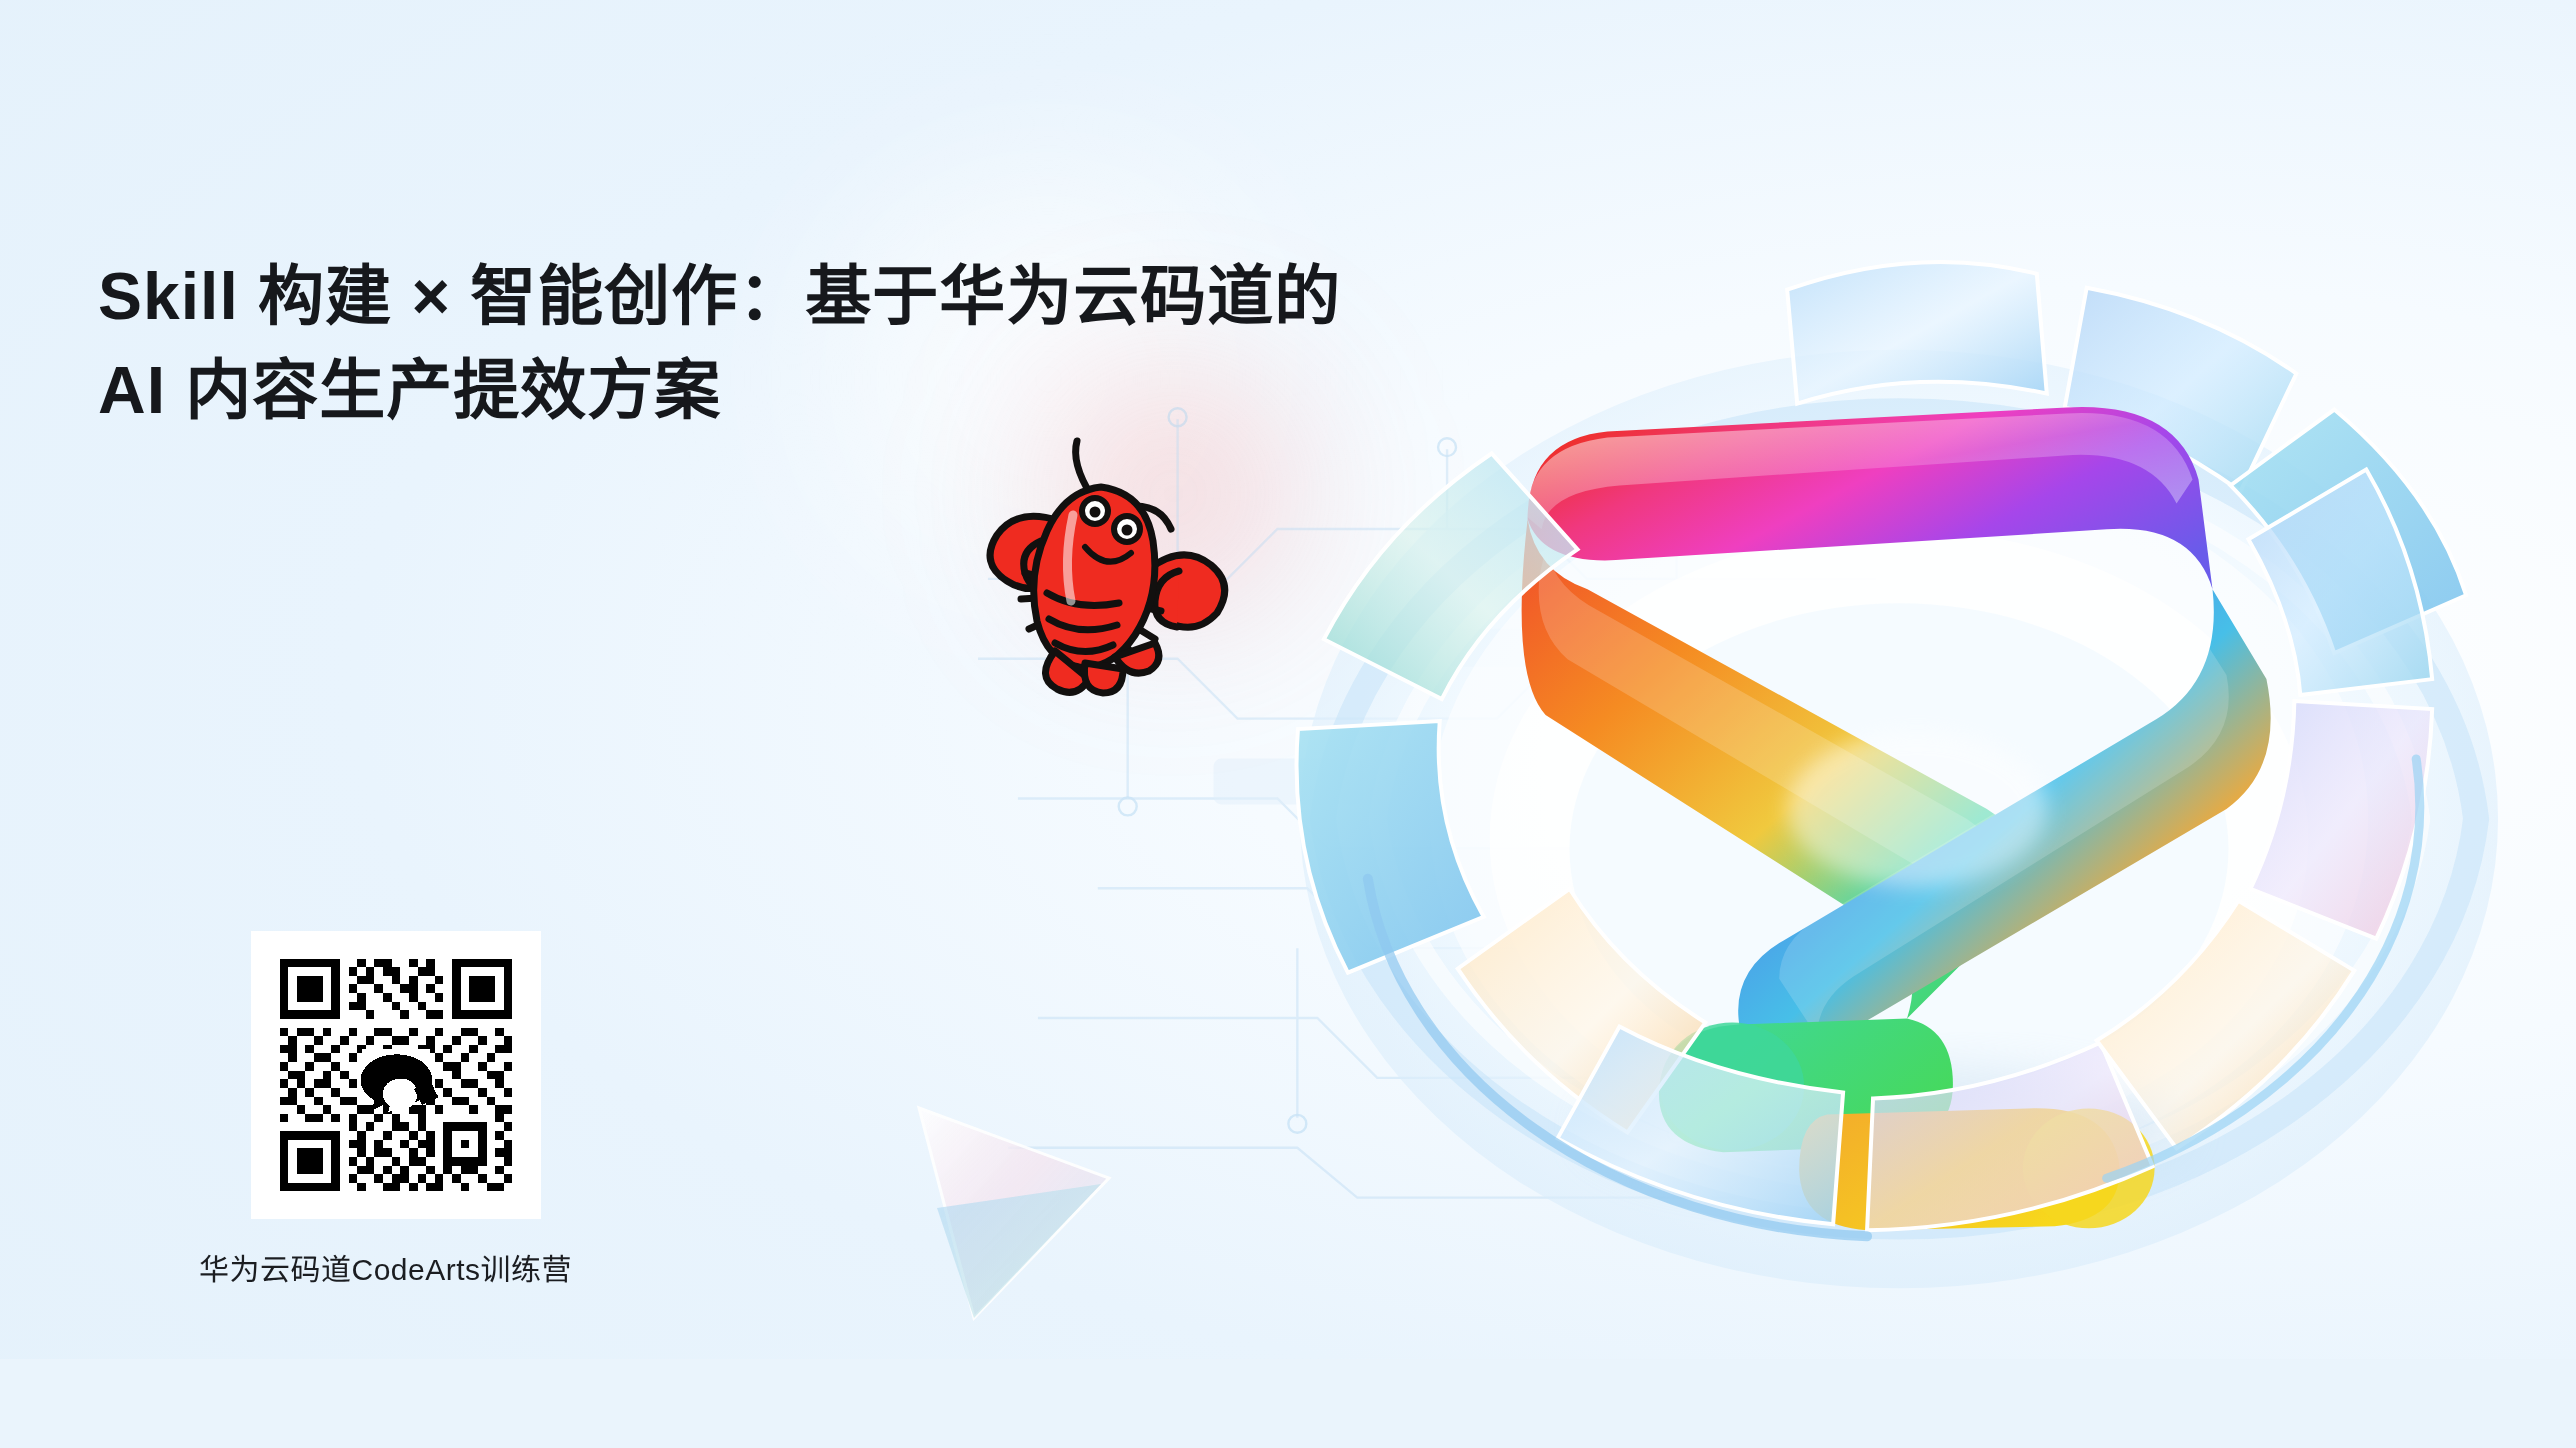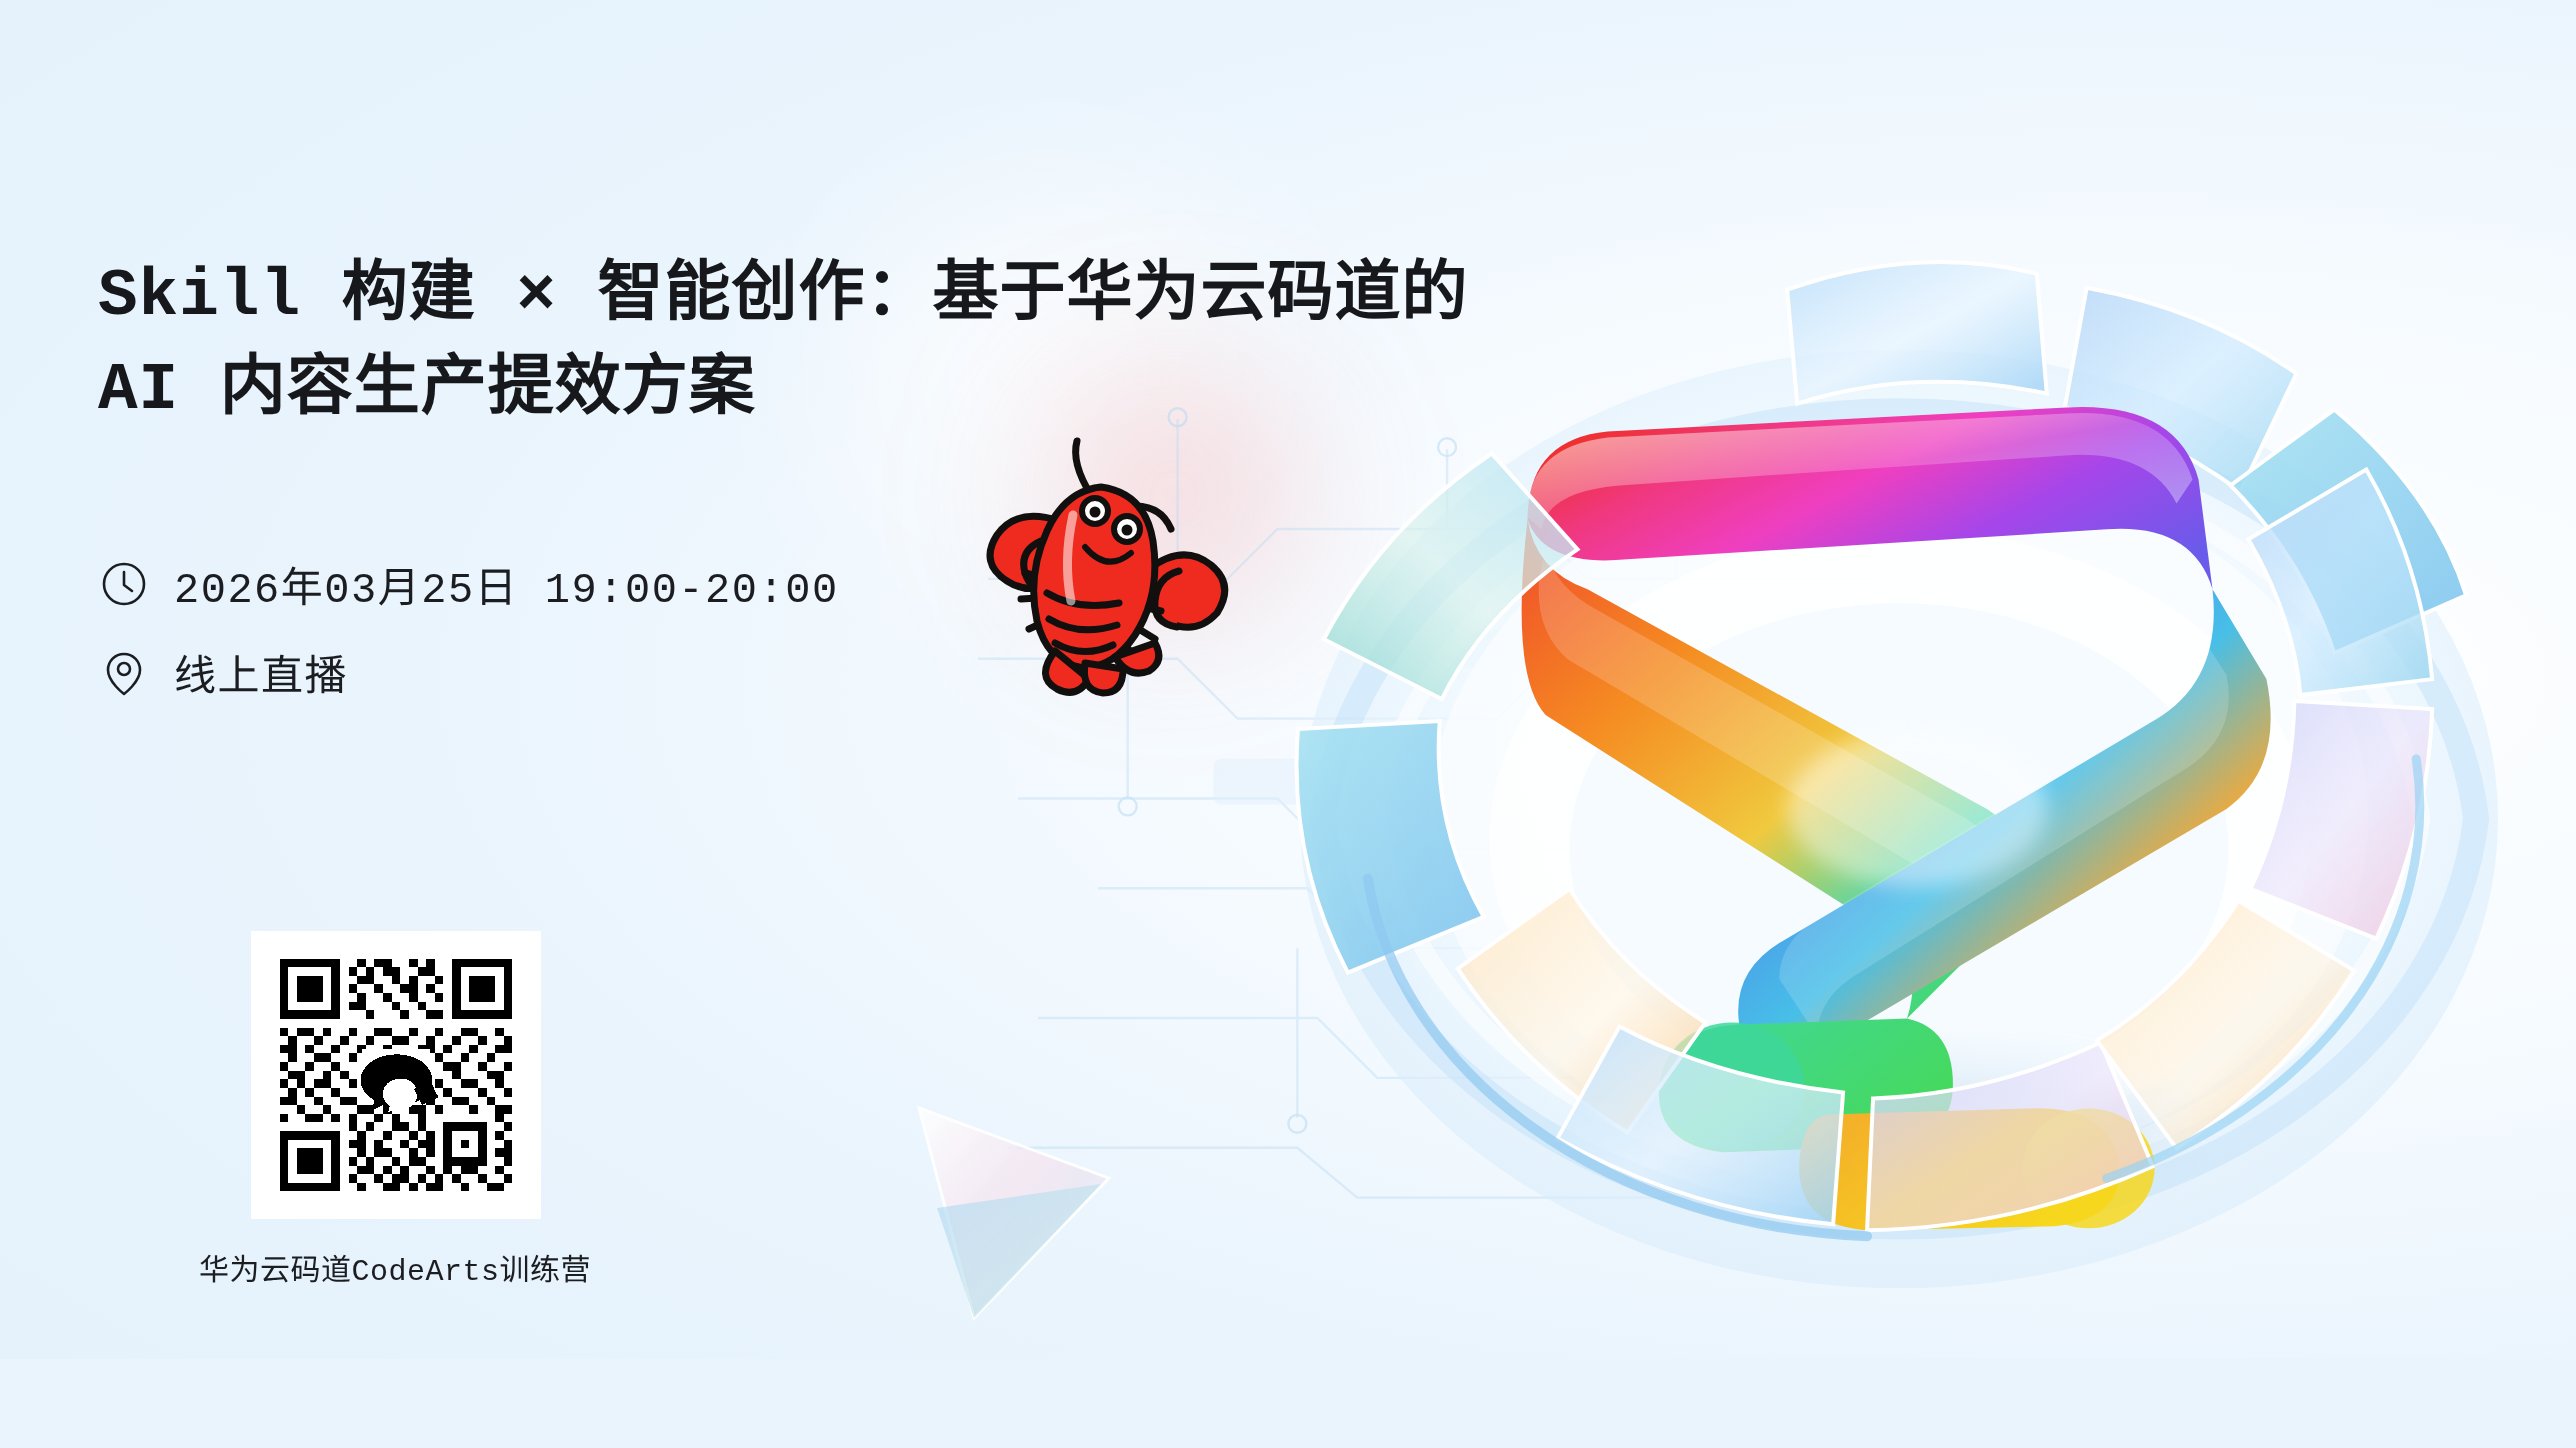--- a/index.html
+++ b/index.html
@@ -7,21 +7,20 @@
   body{
     width:2576px;height:1449px;overflow:hidden;
     font-family:"Liberation Sans","DejaVu Sans",sans-serif;
     background:#eaf4fc;
   }
   .banner{
     position:relative;width:2576px;height:1359px;overflow:hidden;
     background:
       radial-gradient(110% 90% at 82% 50%, #ffffff 0%, #f6fbff 32%, #e9f4fd 62%, #e4f1fb 100%),
       linear-gradient(135deg,#e8f4fd 0%,#eaf5fd 40%,#f2f9ff 70%,#e9f3fc 100%);
-    font-family: Liberation Mono, monospace;
   }
 
   
   .bg-layer{position:absolute;inset:0;pointer-events:none;}
   .circuit{position:absolute;left:978px;top:329px;width:998px;height:899px;opacity:.55;}
   .soft-blob{position:absolute;border-radius:50%;filter:blur(70px);}
   .blob-red{left:959px;top:329px;width:429px;height:329px;
     background:radial-gradient(circle,rgba(236,120,120,.33) 0%,rgba(236,130,130,0) 70%);}
   .blob-white{left:699px;top:120px;width:699px;height:519px;
     background:radial-gradient(circle,rgba(255,255,255,.85) 0%,rgba(255,255,255,0) 70%);}
@@ -301,43 +300,20 @@
       <path d="M112 118 q22 26 46 6" fill="none" stroke="#12100f" stroke-width="6" stroke-linecap="round"></path>
 
       <path d="M100 86 q-10 46 -2 86" fill="none" stroke="#ffffff" stroke-width="9" stroke-linecap="round" opacity=".55"></path>
     </svg>
   </div>
 
   <div class="content">
     <h1 class="title">Skill 构建 × 智能创作：基于华为云码道的</h1>
     <h1 class="title">AI 内容生产提效方案</h1>
 
-    <div class="meta">
-
-      <div class="meta-row">
-        <span class="meta-ico">
-          <svg width="50" height="50" viewBox="0 0 50 50" fill="none">
-            <circle cx="25" cy="25" r="20" stroke="#1b1d21" stroke-width="2.6"></circle>
-            <path d="M25 13 V26 L33 32" stroke="#1b1d21" stroke-width="2.6" stroke-linecap="round" stroke-linejoin="round"></path>
-          </svg>
-        </span>
-        <span class="meta-text">2026年03月25日  19:00-20:00</span>
-      </div>
-
-      <div class="meta-row">
-        <span class="meta-ico">
-          <svg width="50" height="50" viewBox="0 0 50 50" fill="none">
-            <path d="M25 7 c-9 0-16 7-16 16 c0 12 16 24 16 24 s16-12 16-24 c0-9-7-16-16-16 Z" stroke="#1b1d21" stroke-width="2.6" stroke-linejoin="round"></path>
-            <circle cx="25" cy="22" r="6" stroke="#1b1d21" stroke-width="2.6"></circle>
-          </svg>
-        </span>
-        <span class="meta-text">线上直播</span>
-      </div>
-
-    </div>
   </div>
 
   <div class="qr-wrap">
     <div class="qr-card">
       <svg width="250" height="250" viewBox="0 0 29 29" shape-rendering="crispEdges">
         <rect width="29" height="29" fill="#ffffff"></rect>
         <g fill="#000000">
 
           <rect x="1" y="1" width="7" height="1"></rect>
             <rect x="1" y="7" width="7" height="1"></rect>

